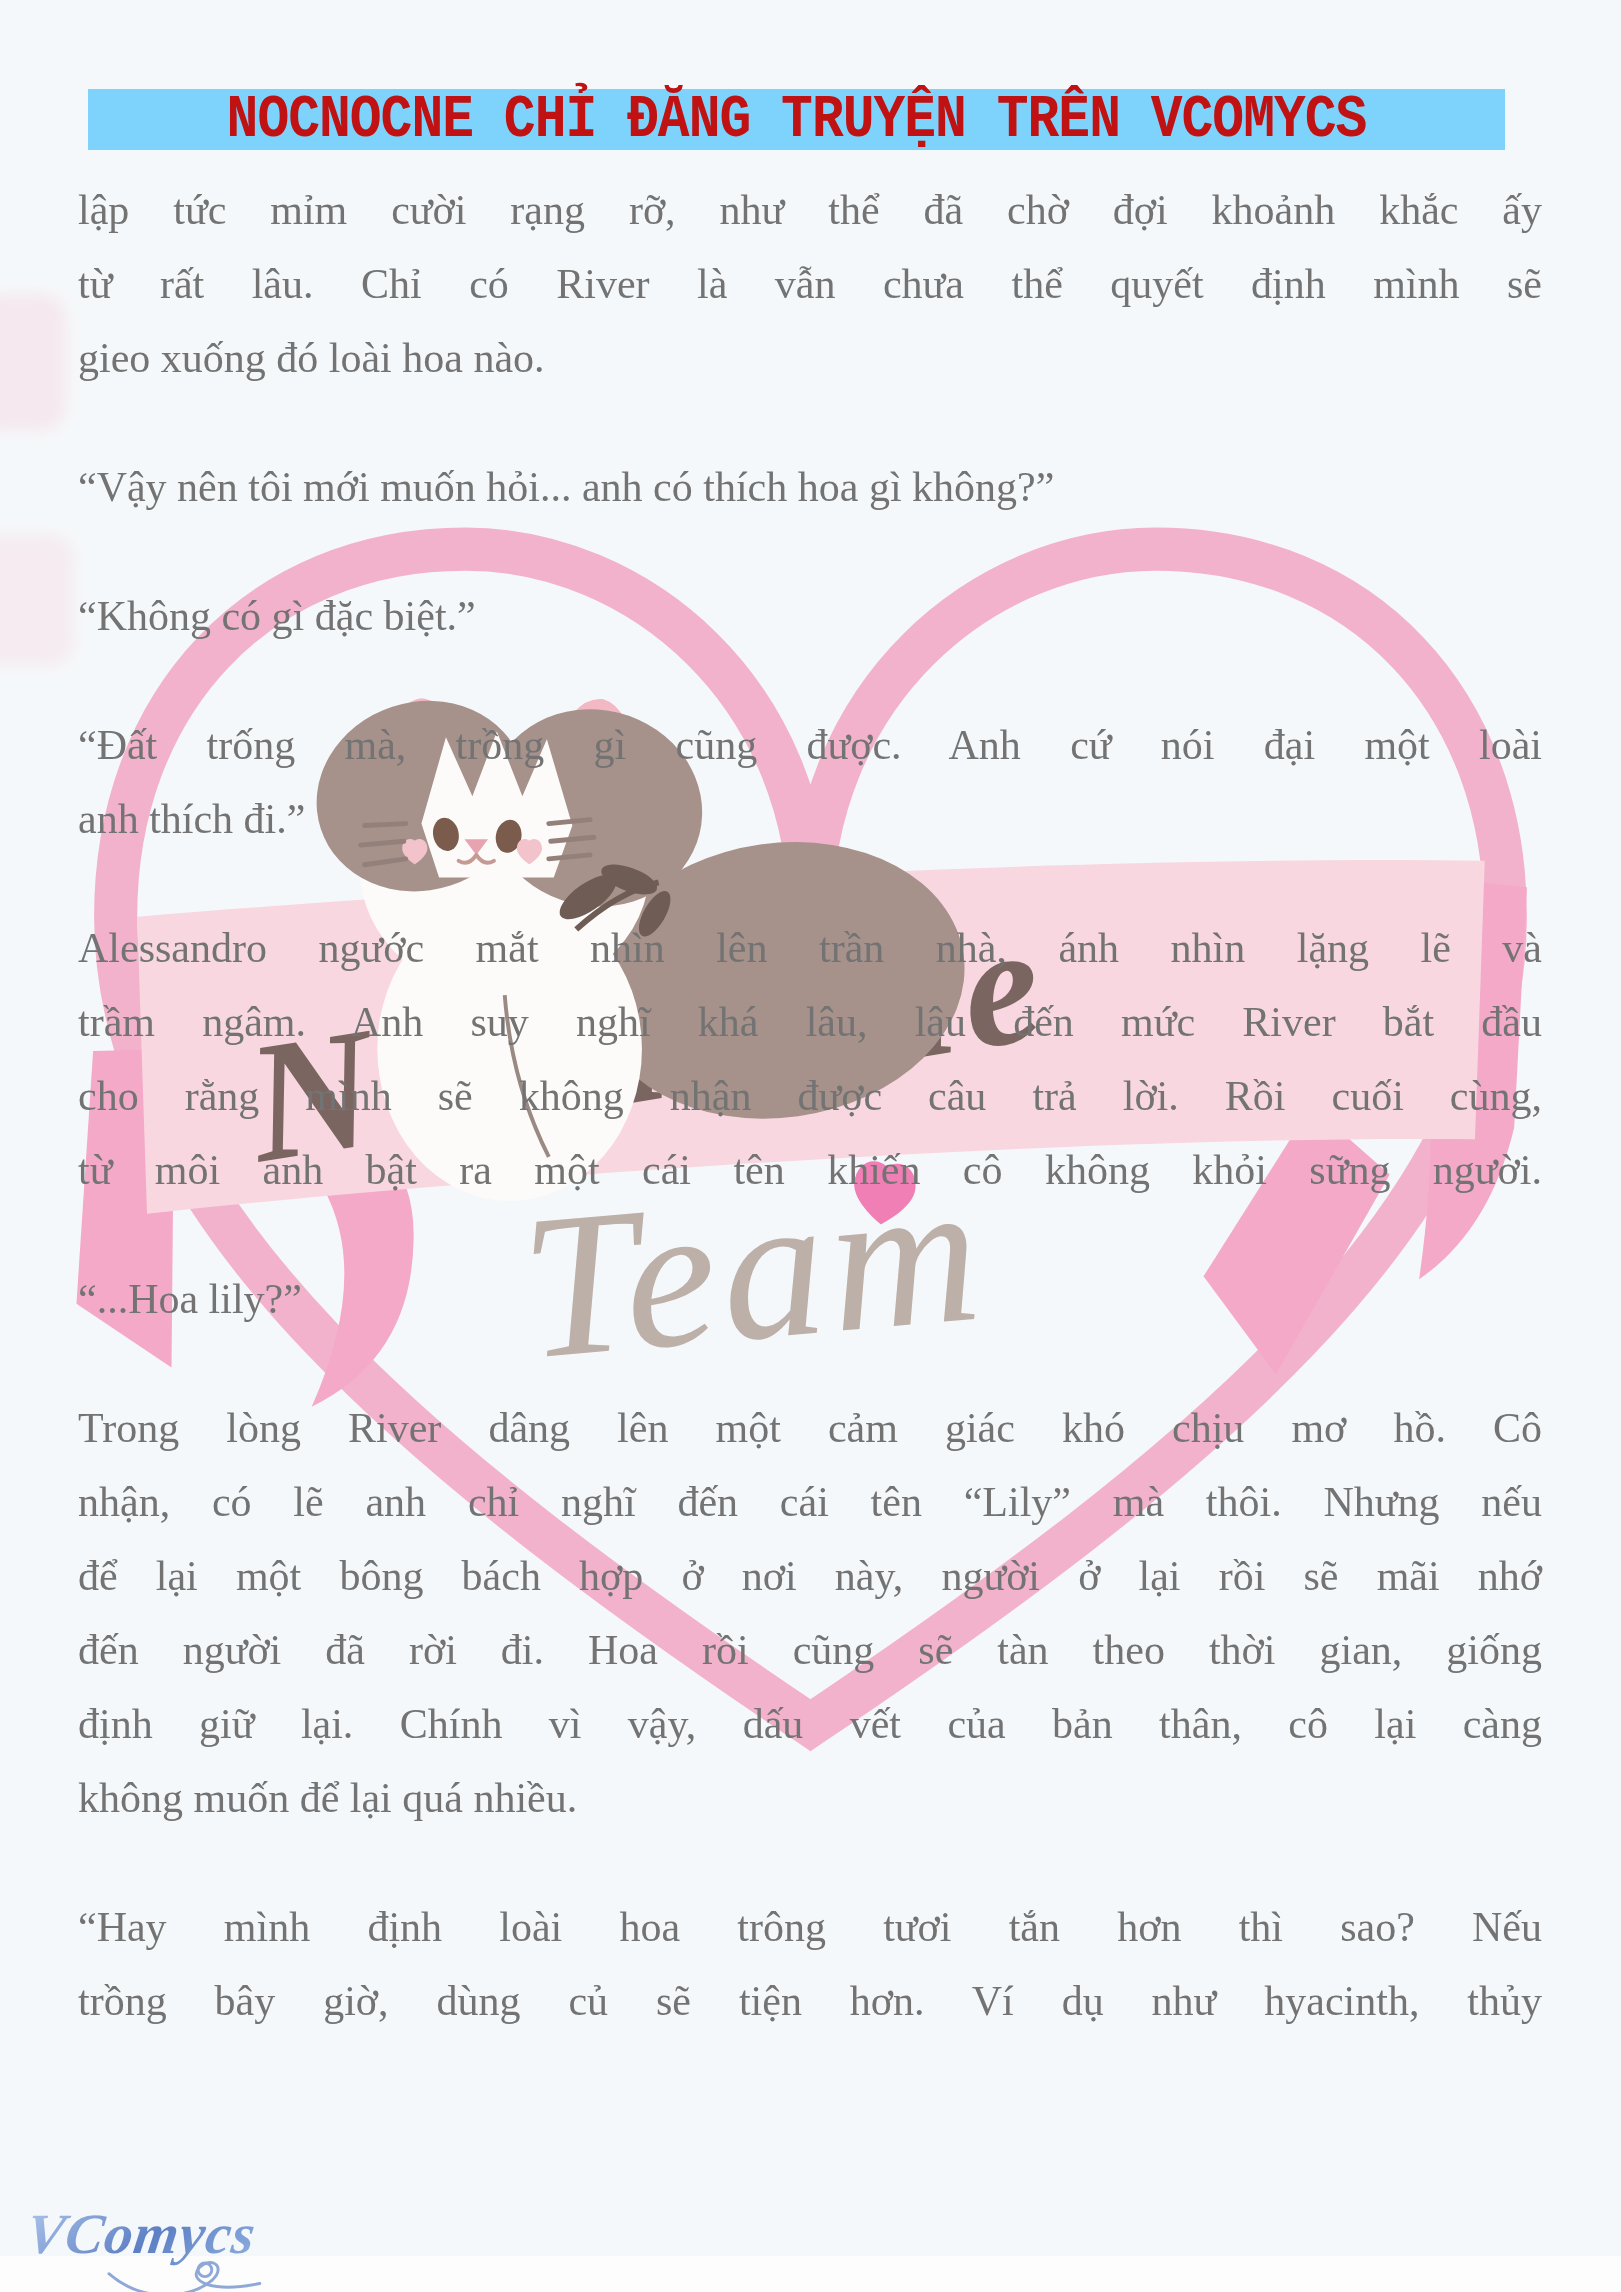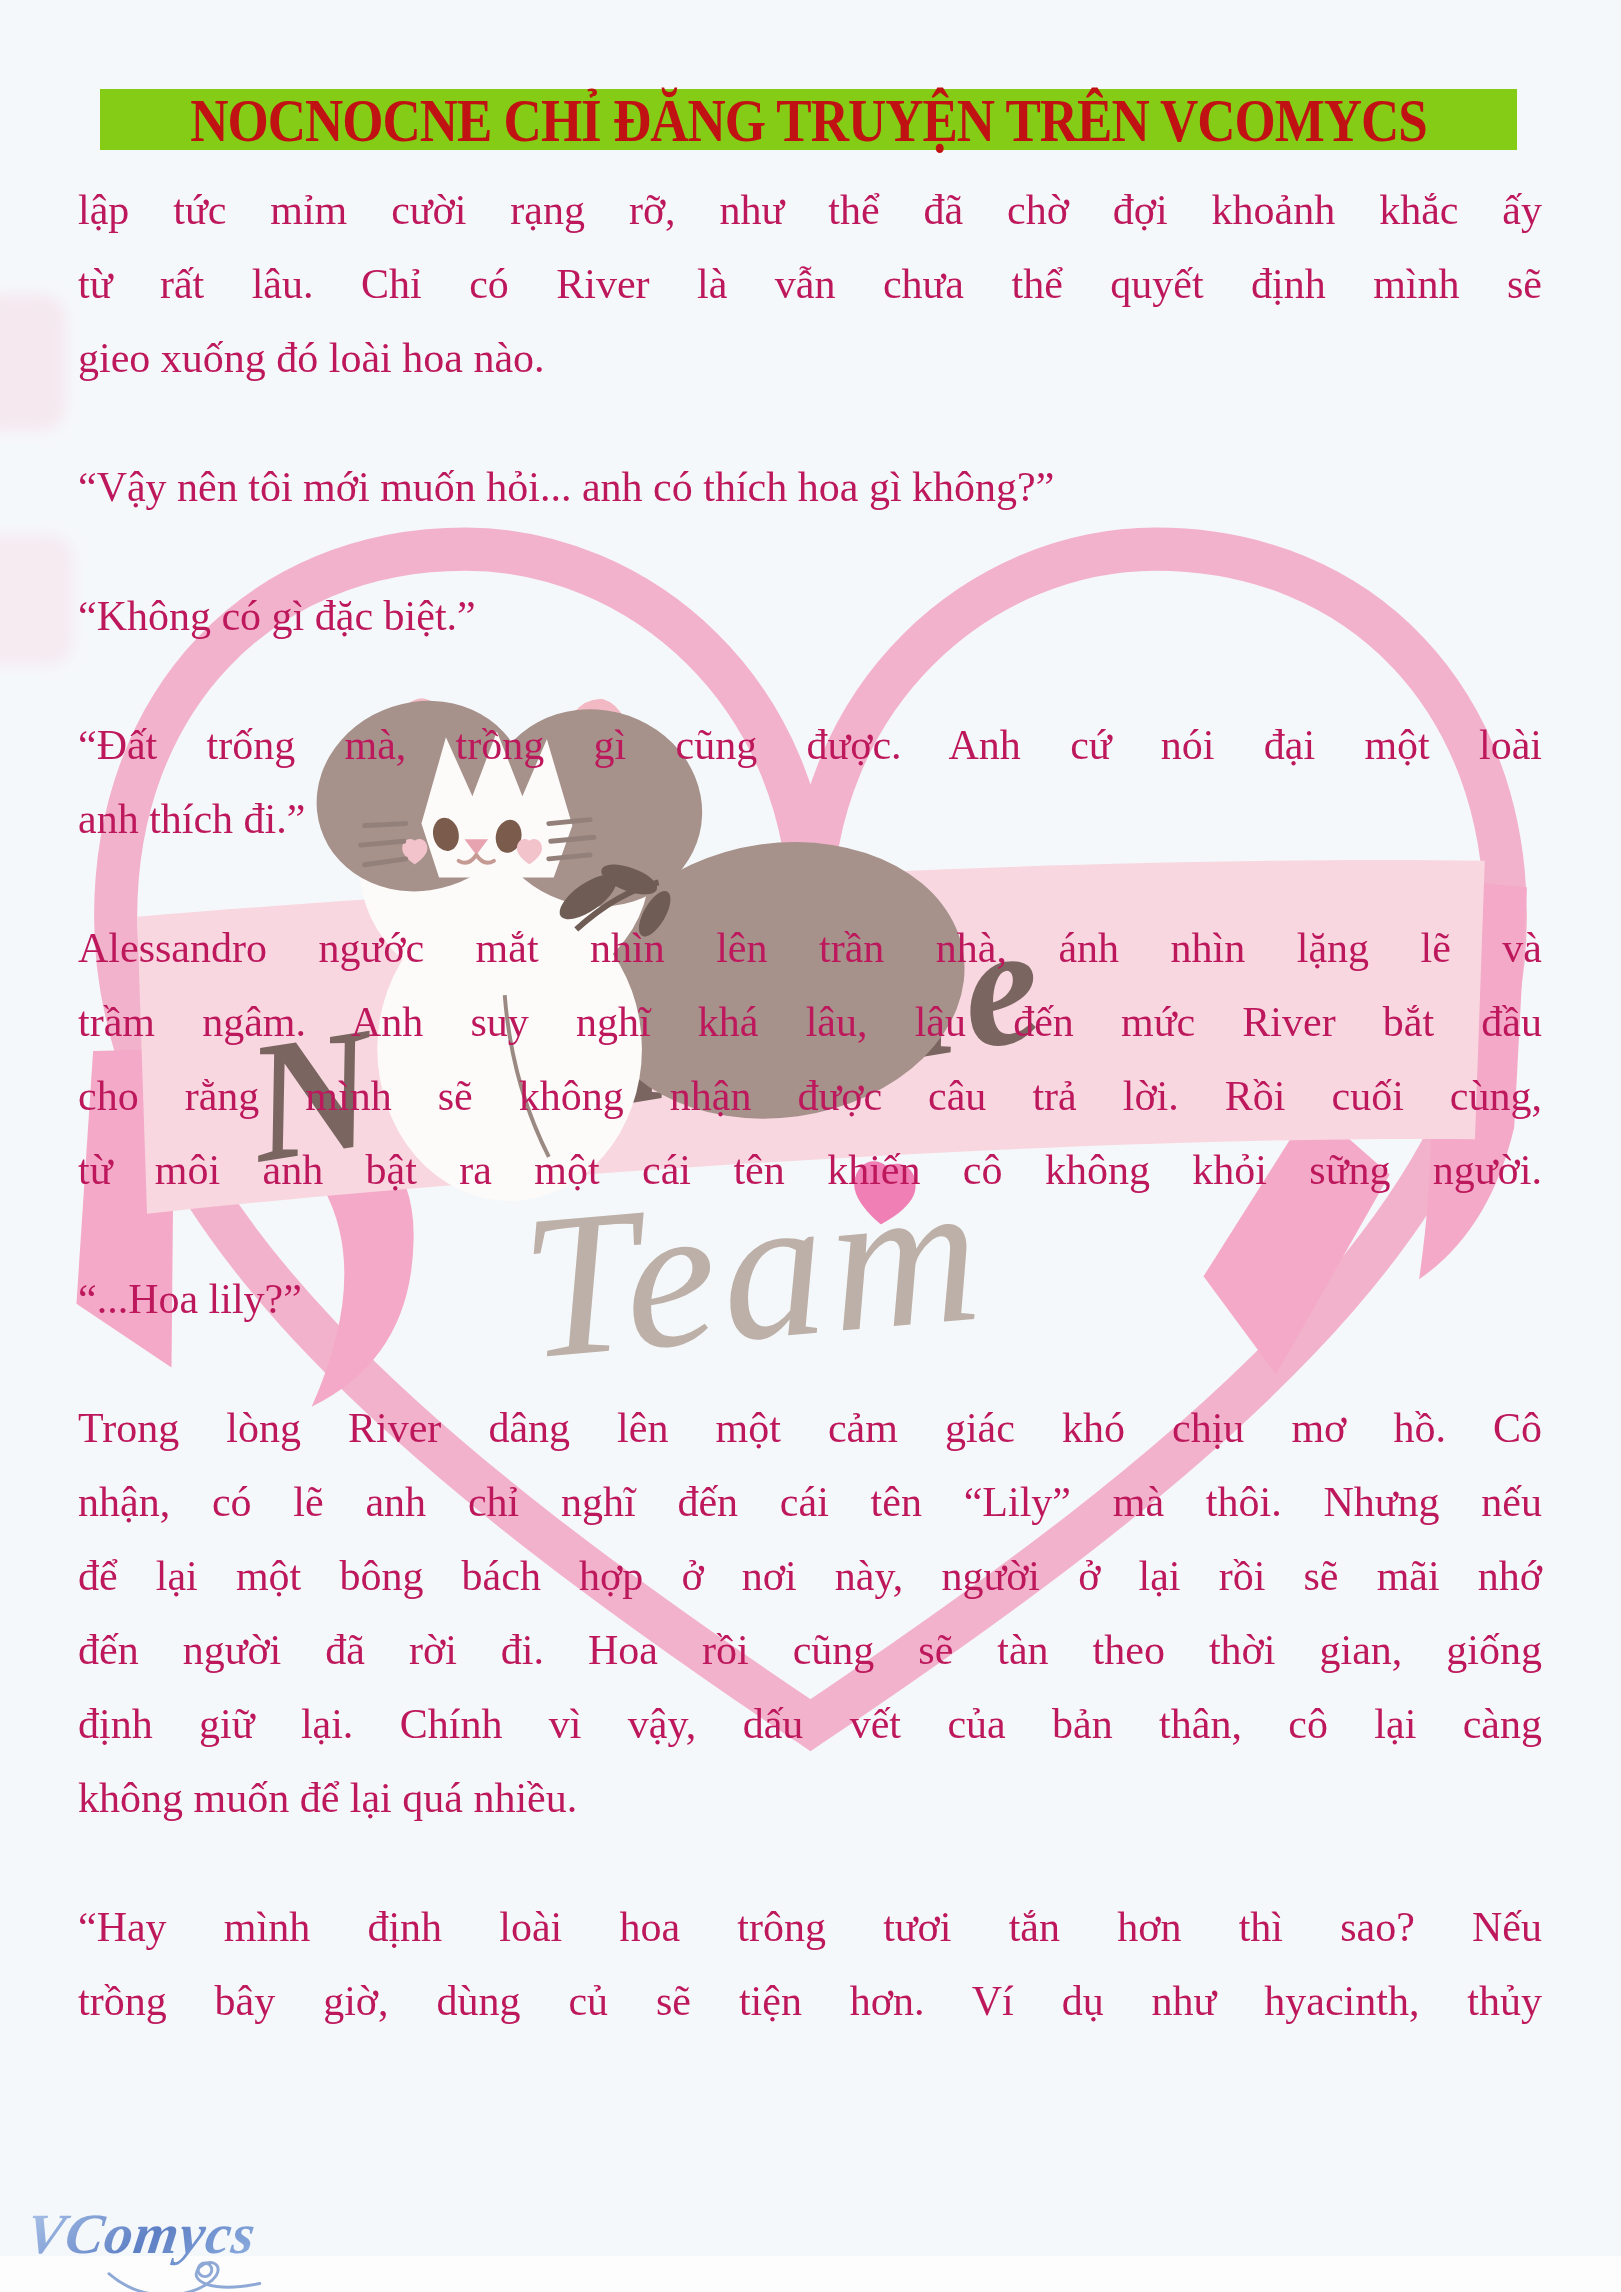--- a/index.html
+++ b/index.html
@@ -10,32 +10,33 @@
   }
   
   .watermark{position:absolute;inset:0;z-index:0;}
   .watermark svg{position:absolute;inset:0;}
   .edge-blob{position:absolute;background:#f6ccdc;border-radius:23.5px;filter:blur(6.9px);}
   .blob1{left:-27.4px;top:294px;width:93px;height:137px;opacity:.35;}
   .blob2{left:-39px;top:534px;width:113px;height:132px;opacity:.28;}
   .bottom-strip{position:absolute;left:0;bottom:0;width:100%;height:37px;background:#ffffff;opacity:.75;}
   
   .banner{
-    position:absolute;left:100px;top:89px;width:1417px;height:61px;
-    background:#84cc16;display:flex;align-items:center;justify-content:center;
+    position:absolute;left:88px;top:89px;width:1417px;height:61px;
+    background:#7dd3fc;display:flex;align-items:center;justify-content:center;
     z-index:3;
+    font-family:Liberation Mono, monospace;
   }
   .banner-text{
     color:#c01212;font-weight:bold;font-size:53px;letter-spacing:-1px;
     transform:scaleY(1.14);white-space:nowrap;
   }
   
   .article{
     position:absolute;left:78px;top:173px;width:1464px;z-index:2;
-    font-size:42px;line-height:74px;color:#be185d;
+    font-size:42px;line-height:74px;color:#737373;
   }
   .para{margin:0 0 55px 0;}
   .para:last-child{margin-bottom:0;}
   .line{text-align:justify;text-align-last:justify;}
   .line.last{text-align-last:left;}
   
   .logo-wrap{position:absolute;left:27.4px;top:2201px;z-index:3;}
   .logo-text{
     display:inline-block;font-style:italic;font-weight:bold;font-size:57px;
     letter-spacing:1px;transform:skewX(-8deg);

